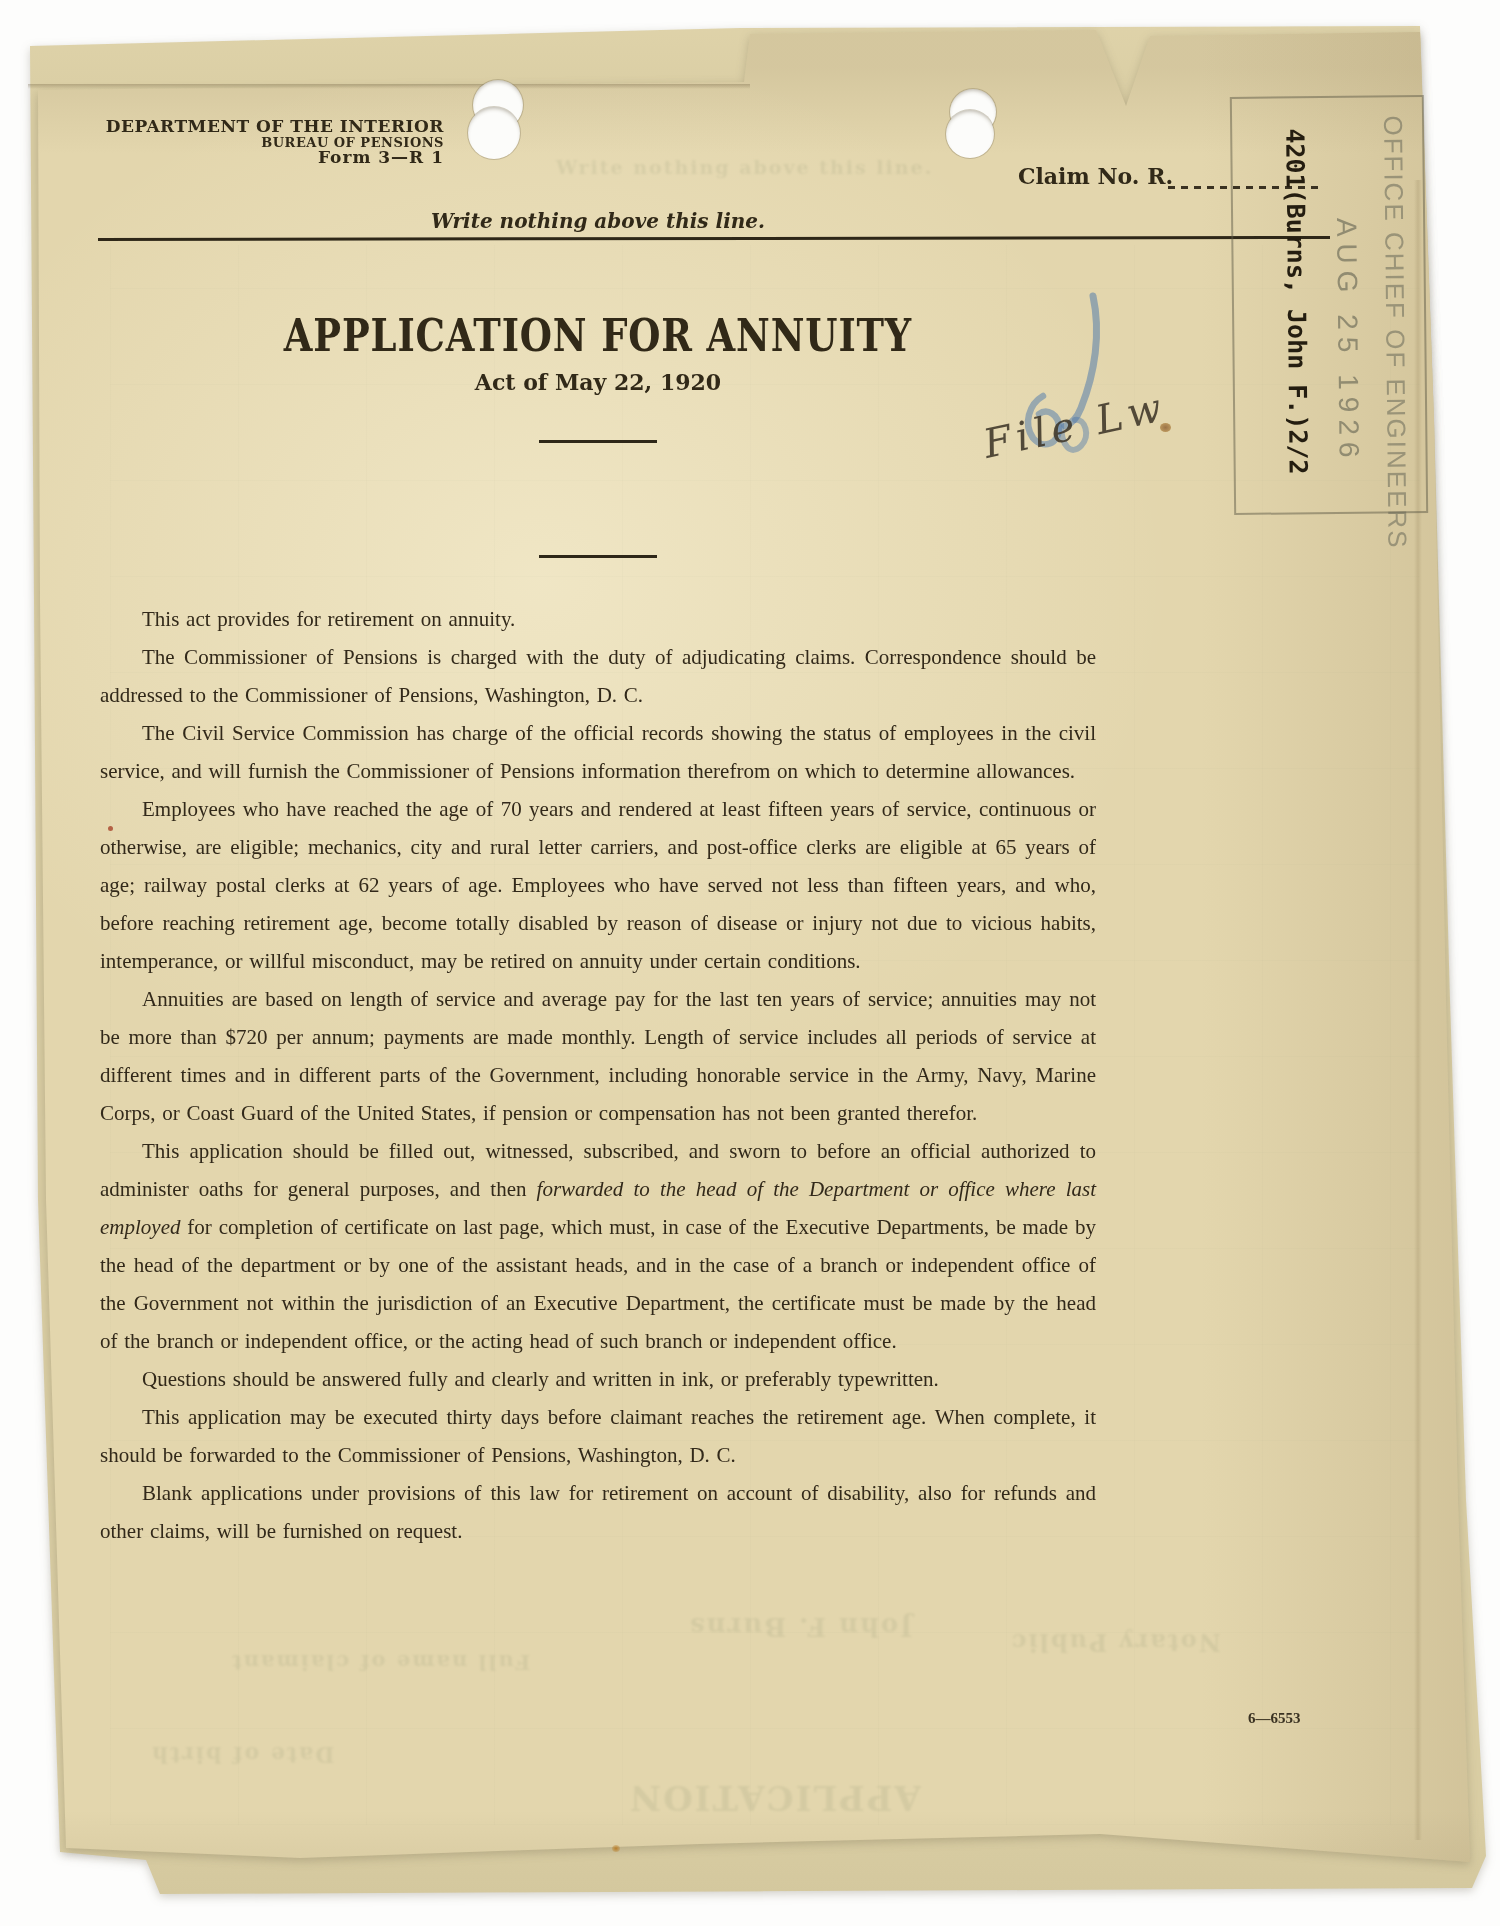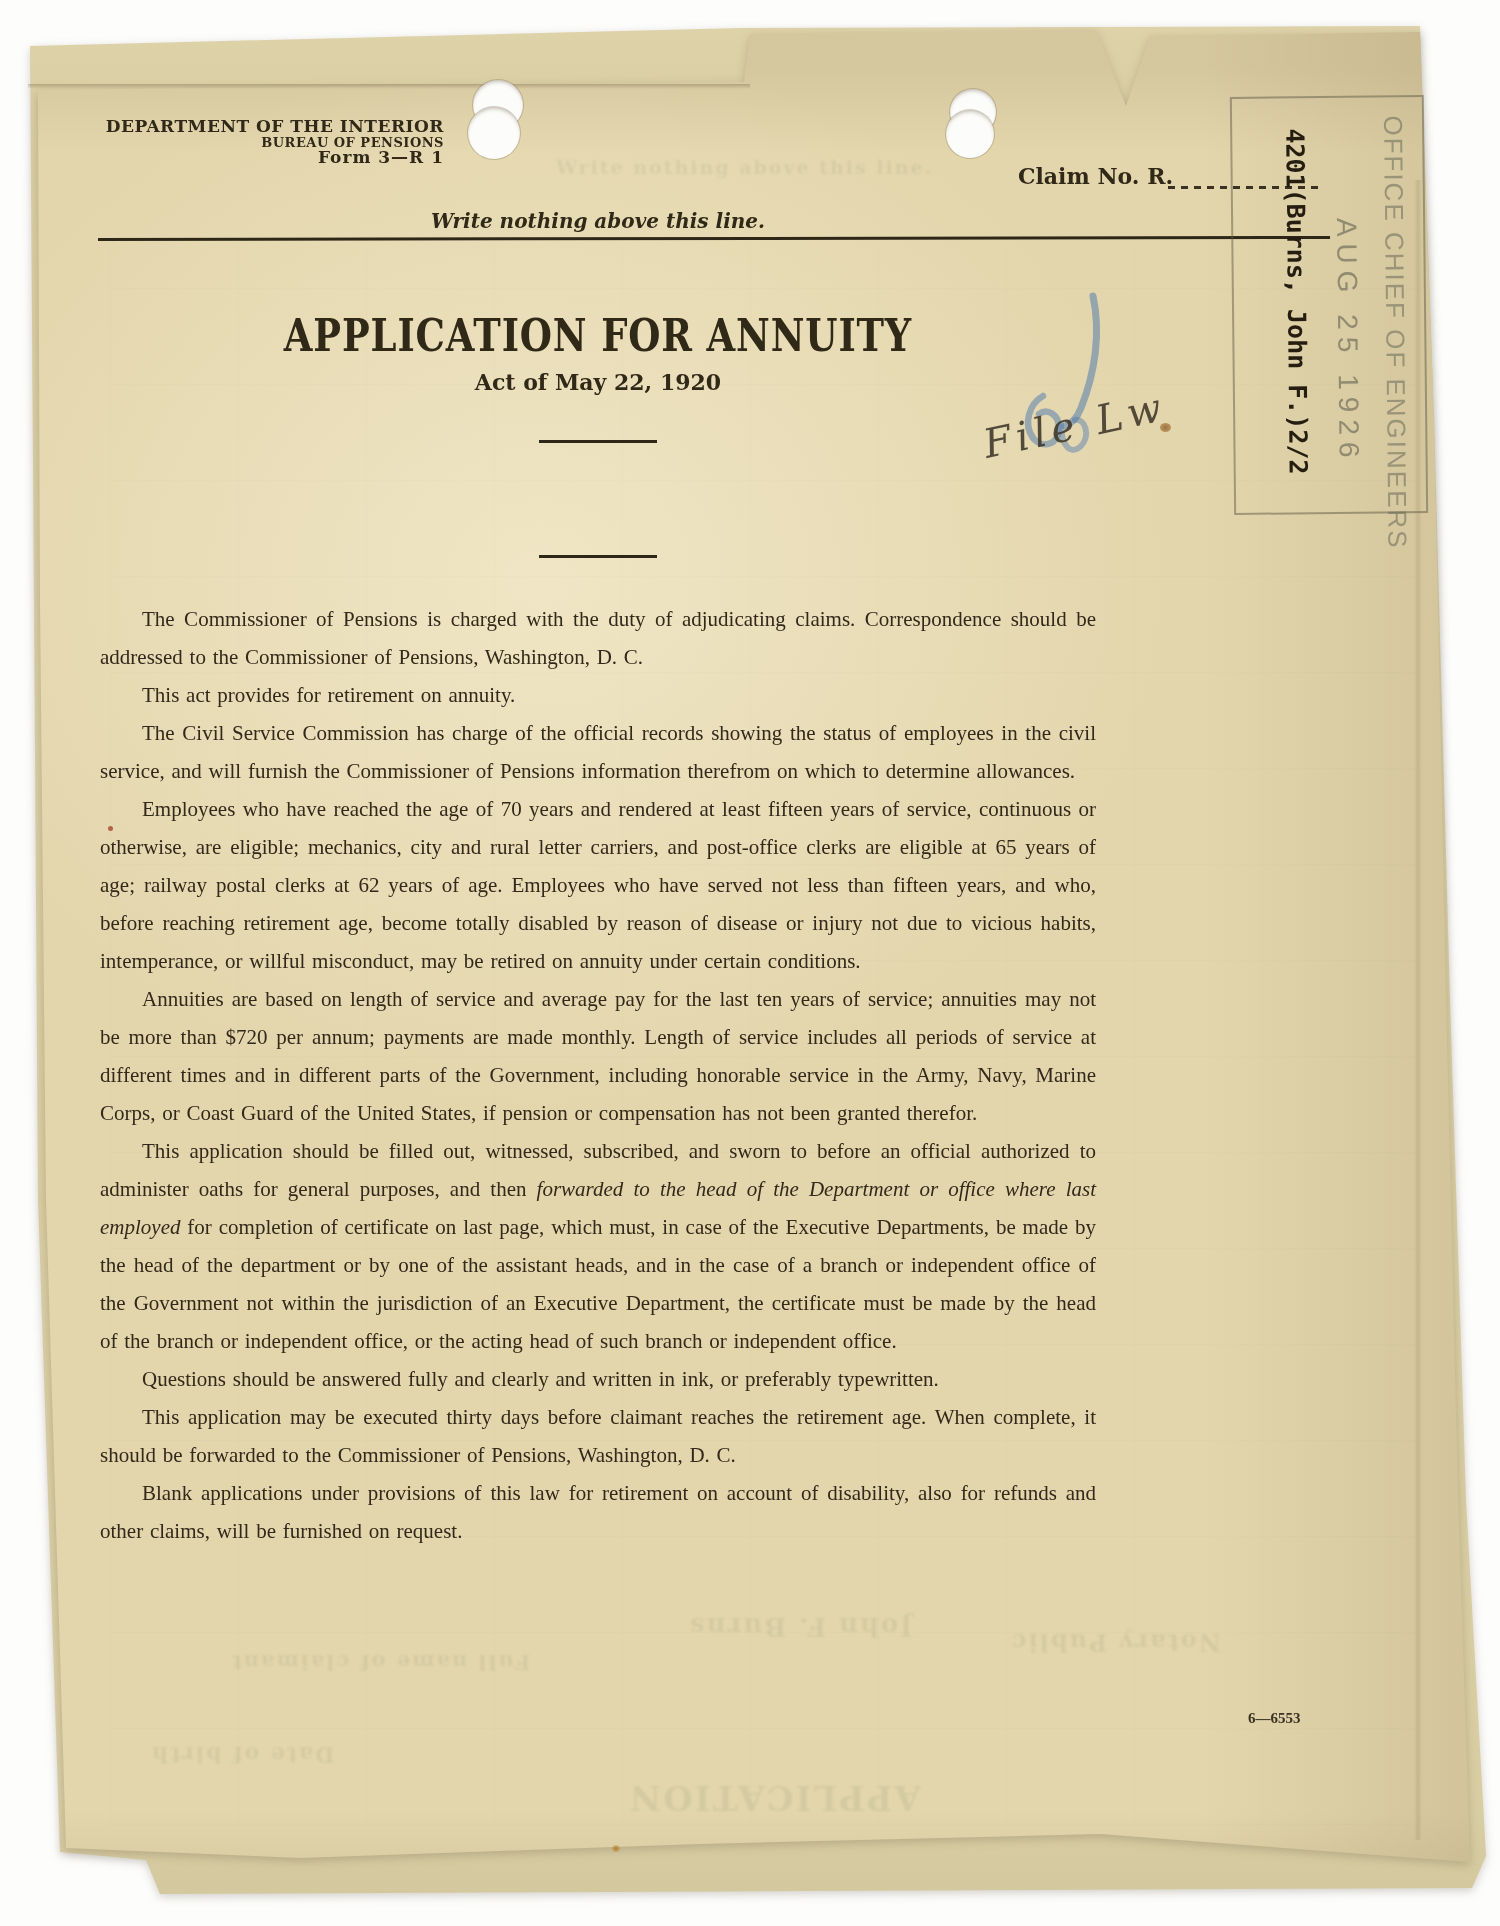--- a/index.html
+++ b/index.html
@@ -135,22 +135,22 @@
   <div id="act-subtitle" class="ink">Act of May 22, 1920</div>
 
   <div class="short-rule" id="rule-a">
       <i></i>
     </div>
   <div class="short-rule" id="rule-b">
       <i></i>
     </div>
 
   <div id="body-text">
+      <p><span>This act provides for retirement on annuity.</span></p>
       <p><span>The Commissioner of Pensions is charged with the duty of adjudicating claims.  Correspondence should be addressed to the Commissioner of Pensions, Washington, D. C.</span></p>
-      <p><span>This act provides for retirement on annuity.</span></p>
       <p><span>The Civil Service Commission has charge of the official records showing the status of employees in the civil service, and will furnish the Commissioner of Pensions information therefrom on which to determine allowances.</span></p>
       <p><span>Employees who have reached the age of 70 years and rendered at least fifteen years of service, continuous or otherwise, are eligible; mechanics, city and rural letter carriers, and post-office clerks are eligible at 65 years of age; railway postal clerks at 62 years of age.  Employees who have served not less than fifteen years, and who, before reaching retirement age, become totally disabled by reason of disease or injury not due to vicious habits, intemperance, or willful misconduct, may be retired on annuity under certain conditions.</span></p>
       <p><span>Annuities are based on length of service and average pay for the last ten years of service; annuities may not be more than $720 per annum; payments are made monthly.  Length of service includes all periods of service at different times and in different parts of the Government, including honorable service in the Army, Navy, Marine Corps, or Coast Guard of the United States, if pension or compensation has not been granted therefor.</span></p>
       <p><span>This application should be filled out, witnessed, subscribed, and sworn to before an official authorized to administer oaths for general purposes, and then </span><span class="it">forwarded to the head of the Department or office where last employed</span><span> for completion of certificate on last page, which must, in case of the Executive Departments, be made by the head of the department or by one of the assistant heads, and in the case of a branch or independent office of the Government not within the jurisdiction of an Executive Department, the certificate must be made by the head of the branch or independent office, or the acting head of such branch or independent office.</span></p>
       <p><span>Questions should be answered fully and clearly and written in ink, or preferably typewritten.</span></p>
       <p><span>This application may be executed thirty days before claimant reaches the retirement age.  When complete, it should be forwarded to the Commissioner of Pensions, Washington, D. C.</span></p>
       <p><span>Blank applications under provisions of this law for retirement on account of disability, also for refunds and other claims, will be furnished on request.</span></p>
     </div>
 
   <div id="print-code">6—6553</div>

